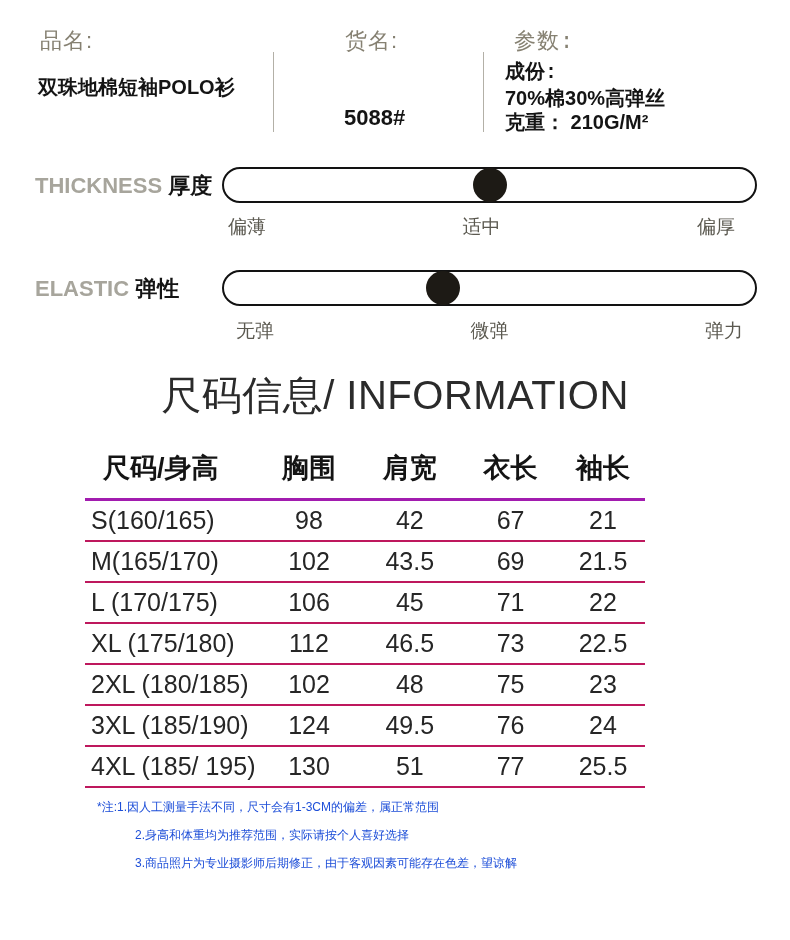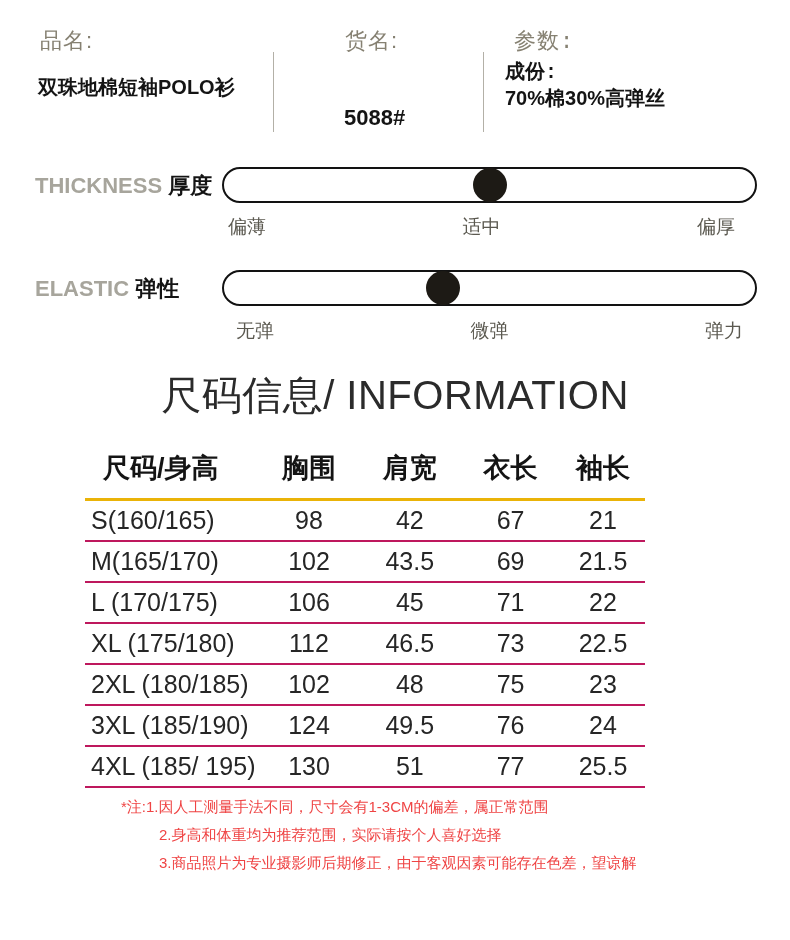--- a/index.html
+++ b/index.html
@@ -41,53 +41,54 @@
   
   .size-title {
     width: 100%; text-align: center;
     font-size: 40px; font-weight: 300; color: #2b2b2b; letter-spacing: 0.5px;
   }
 
   
   table.size-table { border-collapse: collapse; width: 560px; table-layout: fixed; }
   table.size-table th {
     font-size: 27px; font-weight: 700; color: #141414;
-    border-bottom: 3px solid #eab308; padding: 4px 0 12px 0; text-align: center;
+    border-bottom: 3px solid #a21caf; padding: 4px 0 12px 0; text-align: center;
   }
   table.size-table td {
     font-size: 25px; font-weight: 400; color: #262626;
     border-bottom: 2px solid #be185d; height: 39px; text-align: center;
     padding: 0;
   }
   table.size-table th:first-child { text-align: left; padding-left: 18px; }
   table.size-table td:first-child { text-align: left; padding-left: 6px; }
   .c1 { width: 31%; } .c2 { width: 18%; } .c3 { width: 18%; } .c4 { width: 18%; } .c5 { width: 15%; }
 
   
-  .notes { font-size: 15px; color: #ef4444; line-height: 28px; margin-left: 24px; }
+  .notes { font-size: 12px; color: #1d4ed8; line-height: 28px; }
   .note-line { margin-left: 38px; white-space: nowrap; }
   .note-line.first { margin-left: 0; }
 </style>
 </head>
 <body>
 
 <div class="abs" style="left:0; top:0; width:720px; height:150px;">
   <div class="abs olive-label" style="left:40px; top:26px;">品名:</div>
   <div class="abs product-value" style="left:38px; top:74px;">双珠地棉短袖POLO衫</div>
 
   <div class="abs vdiv" style="left:273px; top:52px; height:80px;"></div>
 
   <div class="abs olive-label" style="left:345px; top:26px;">货名:</div>
   <div class="abs goods-value" style="left:344px; top:96px;margin-top:9px;">5088#</div>
 
   <div class="abs vdiv" style="left:483px; top:52px; height:80px;"></div>
 
   <div class="abs olive-label" style="left:514px; top:26px;font-family:Liberation Mono, monospace;">参数:</div>
   <div class="abs param-line" style="left:505px; top:60px;font-family:Liberation Mono, monospace;">成份:</div>
   <div class="abs param-line" style="left:505px; top:86px;">70%棉30%高弹丝</div>
+  <div class="abs param-line" style="left:505px; top:110px;">克重： 210G/M²</div>
 </div>
 
 <div>
   <div class="abs slider-label" style="left:35px; top:171px;">
     <span class="en">THICKNESS</span>
     <span class="zh">厚度</span>
   </div>
   <div class="abs pill" style="left:222px; top:167px;">
     <div class="dot" style="left: 50.1%;"></div>
   </div>

